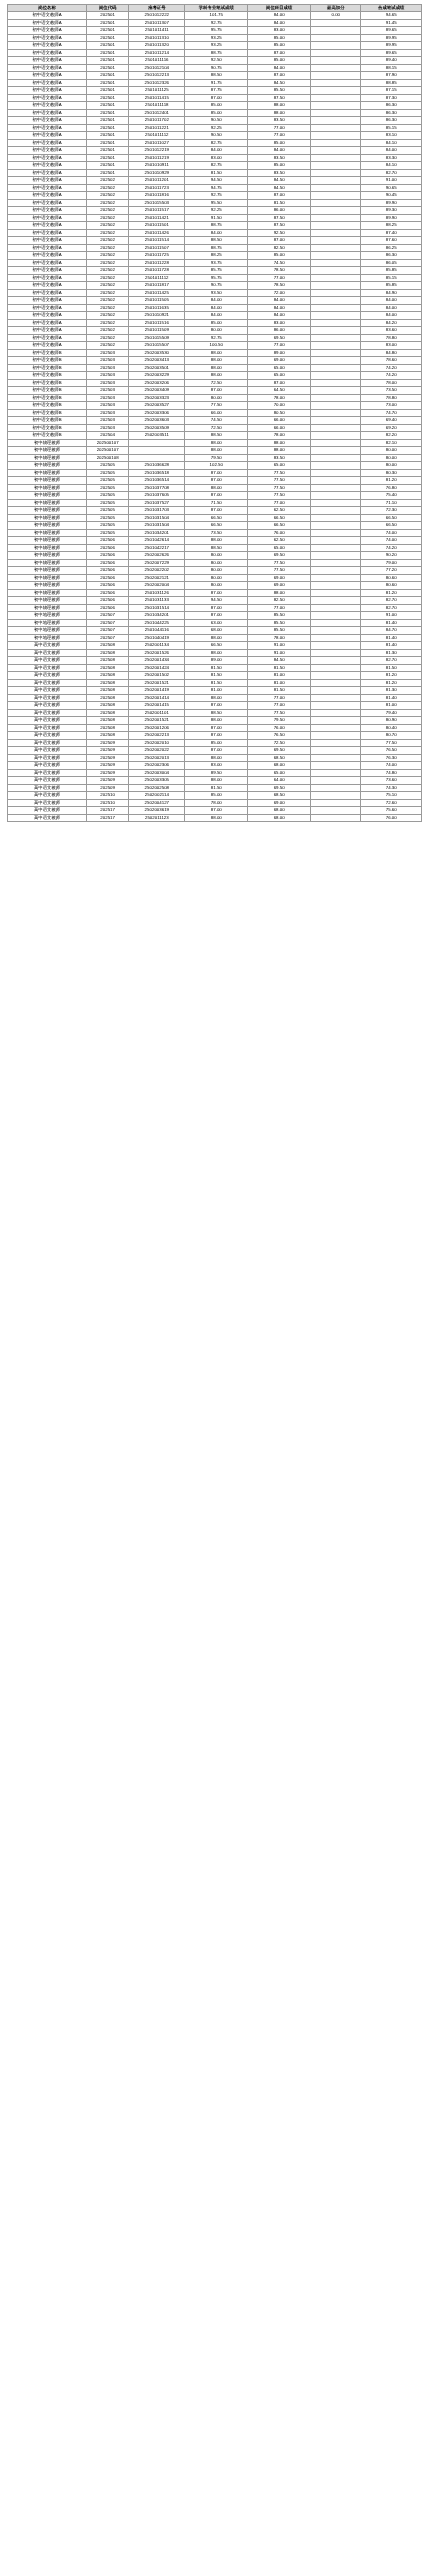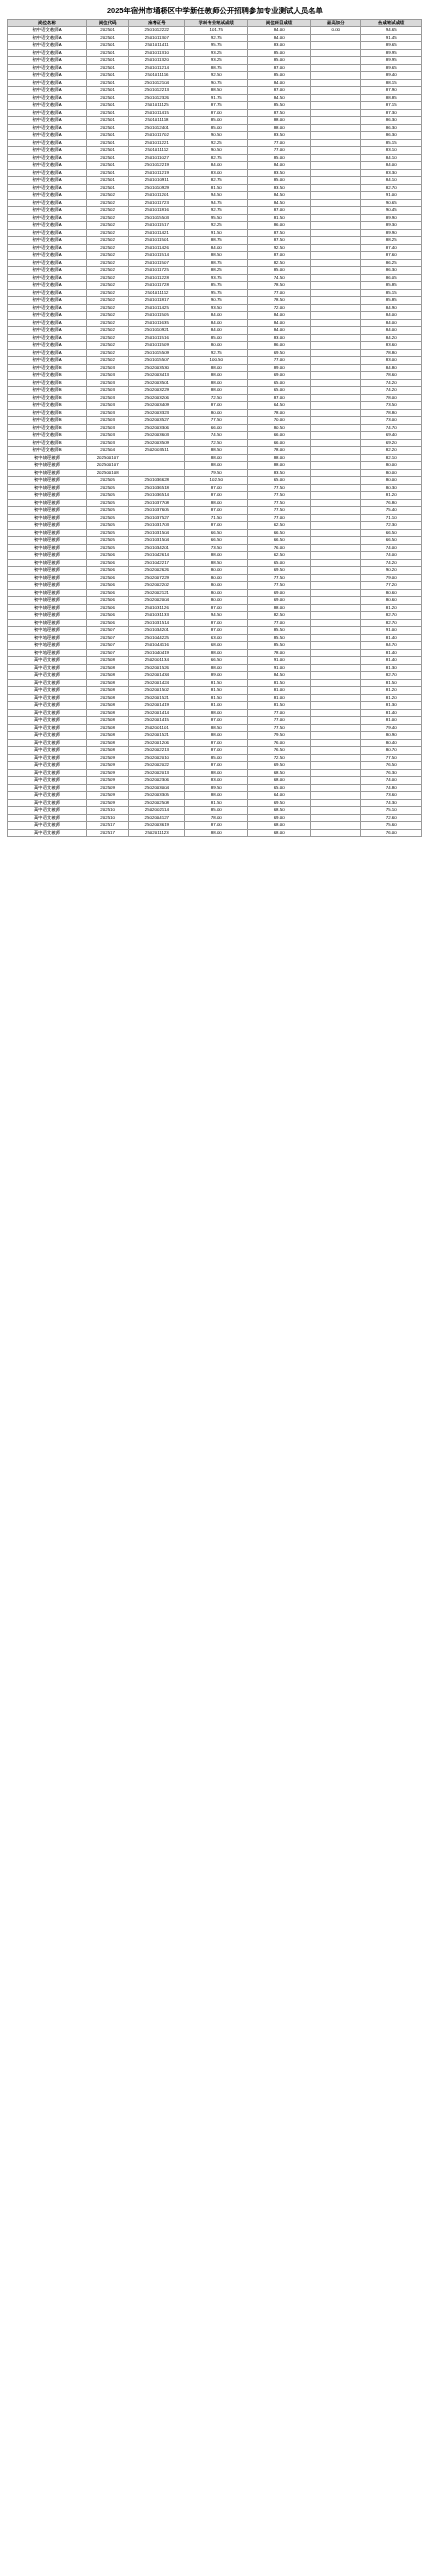--- a/index.html
+++ b/index.html
@@ -54,21 +54,20 @@
   col.w-ticket { width: 49px; }
   col.w-sub { width: 55px; }
   col.w-pro { width: 55px; }
   col.w-add { width: 44px; }
   col.w-total { width: 53px; }
 </style>
 </head>
 <body>
 
 <div class="page">
-  <div class="doc-title">2025年宿州市埇桥区中学新任教师公开招聘参加专业测试人员名单</div>
   <table class="roster">
     <colgroup>
       <col class="w-name">
         <col class="w-code">
         <col class="w-ticket">
         <col class="w-sub">
         <col class="w-pro">
         <col class="w-add">
         <col class="w-total">
     </colgroup>

